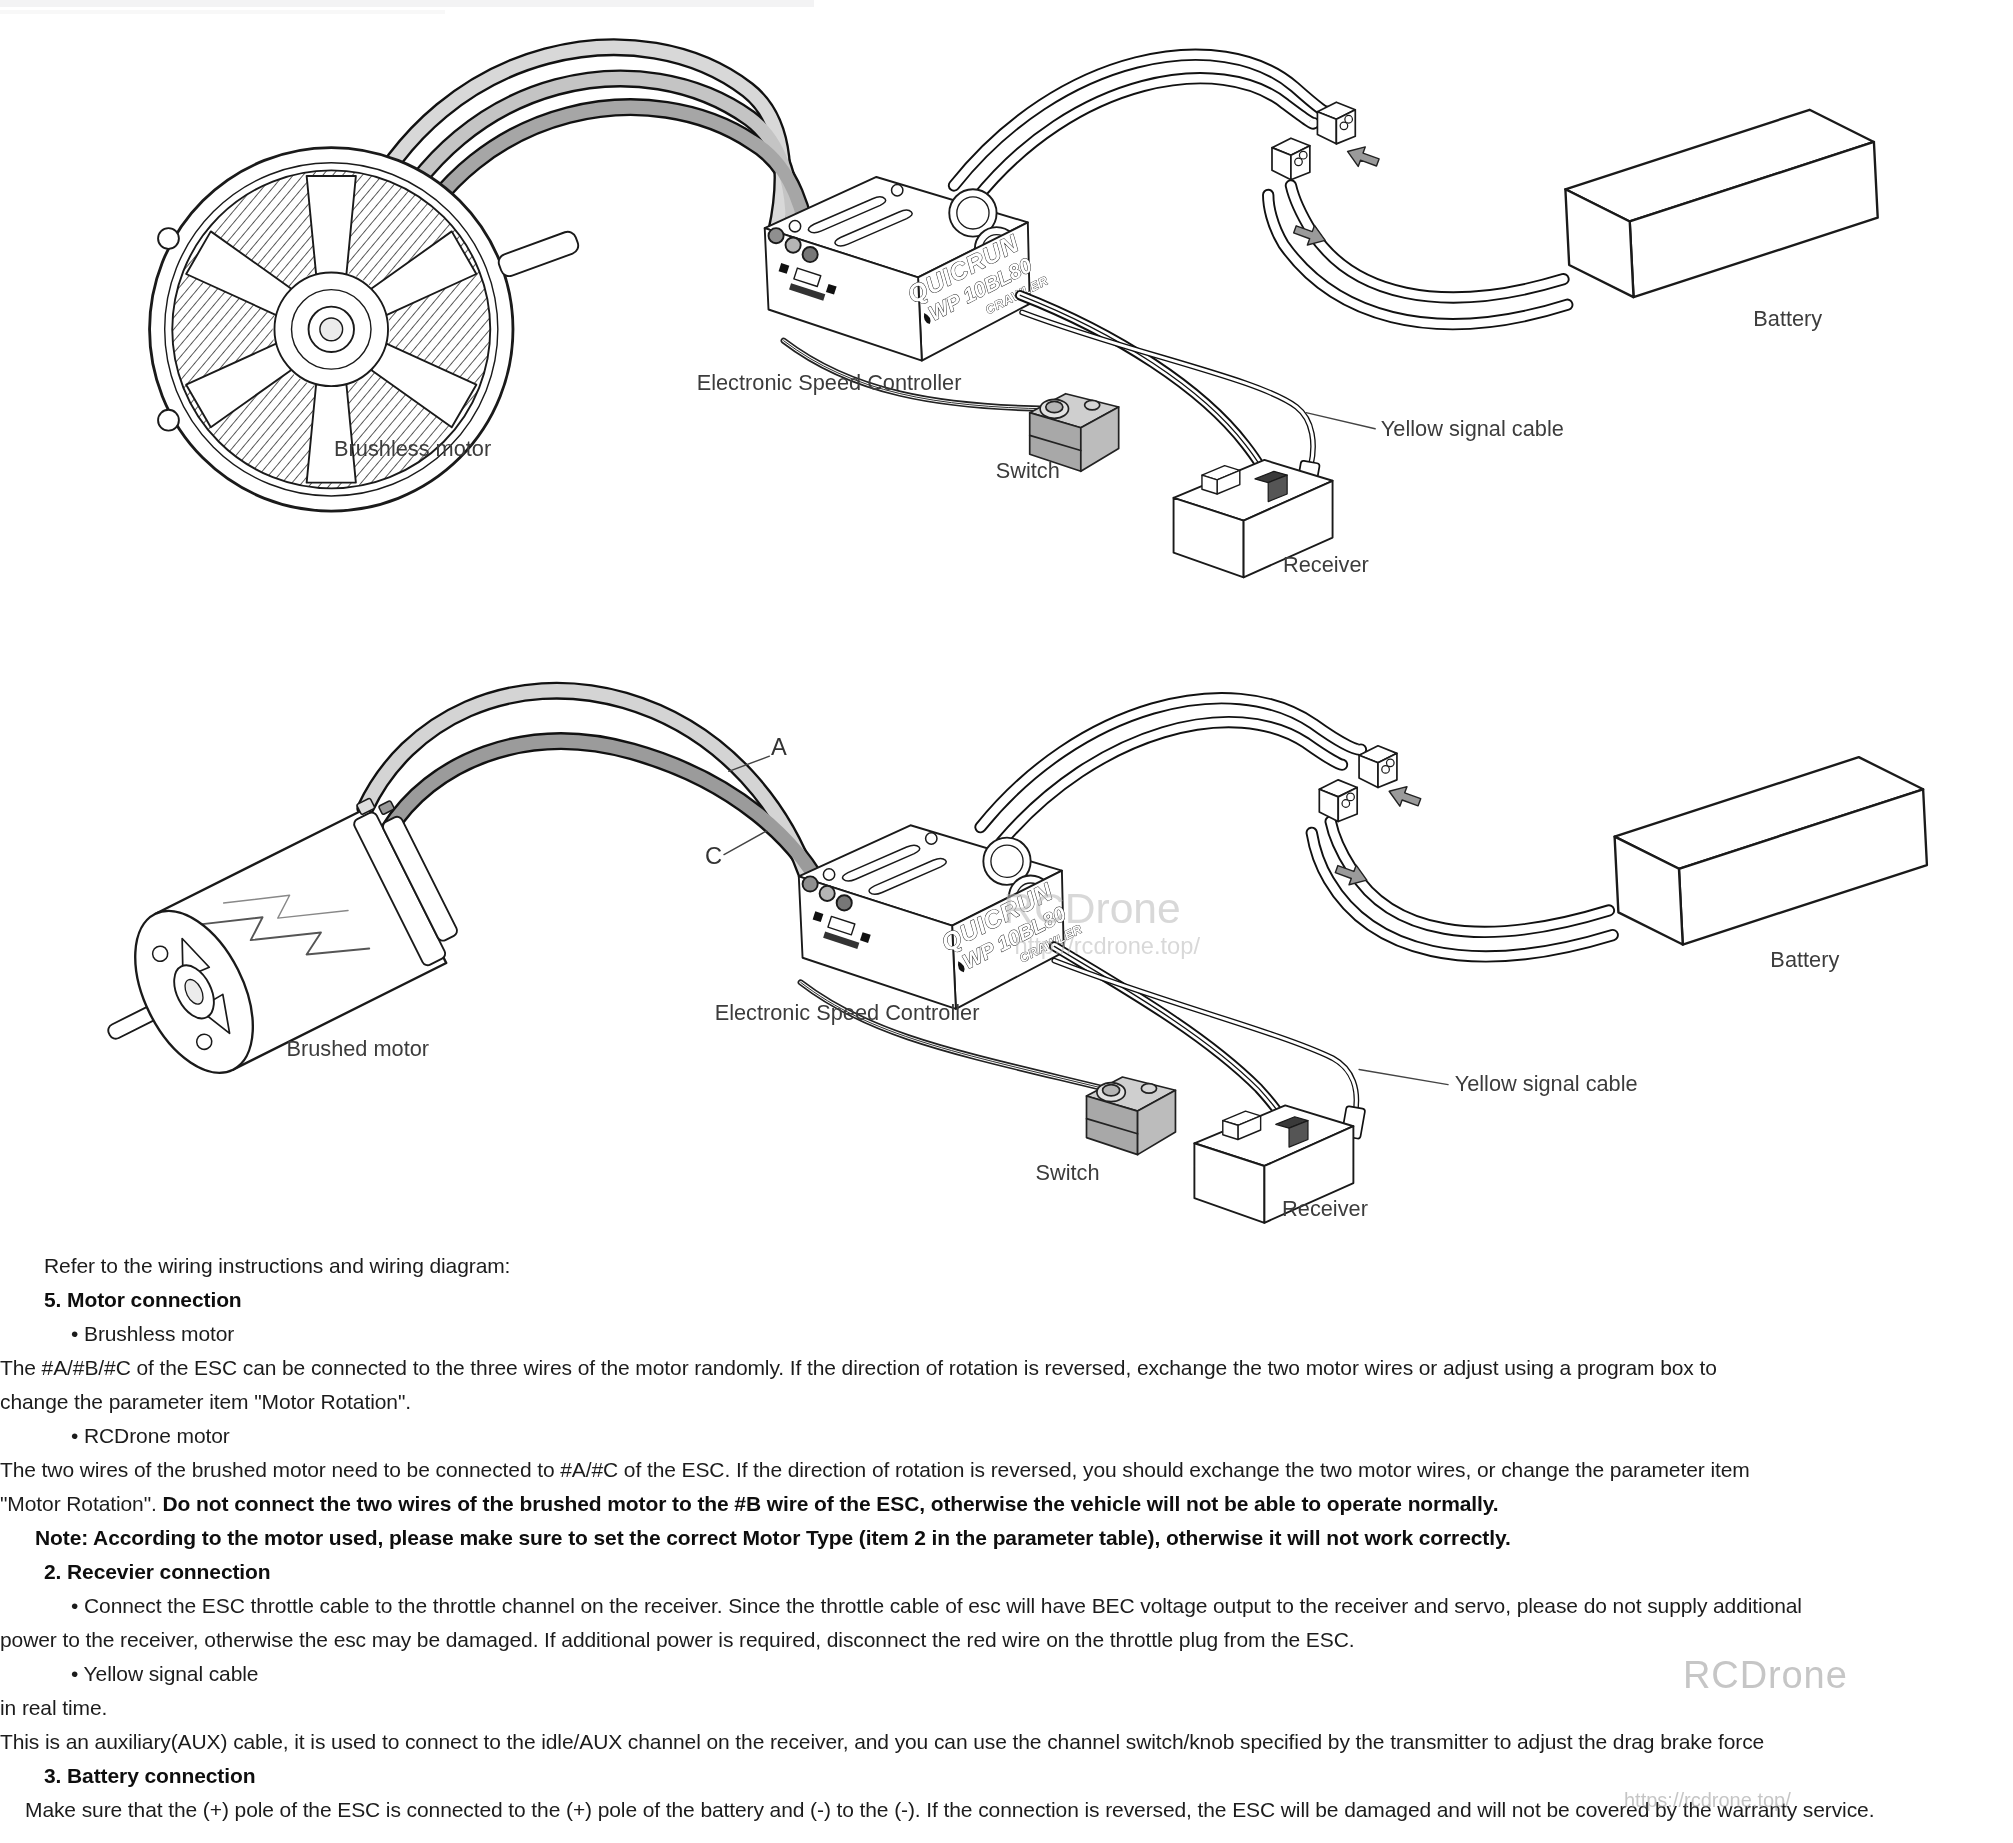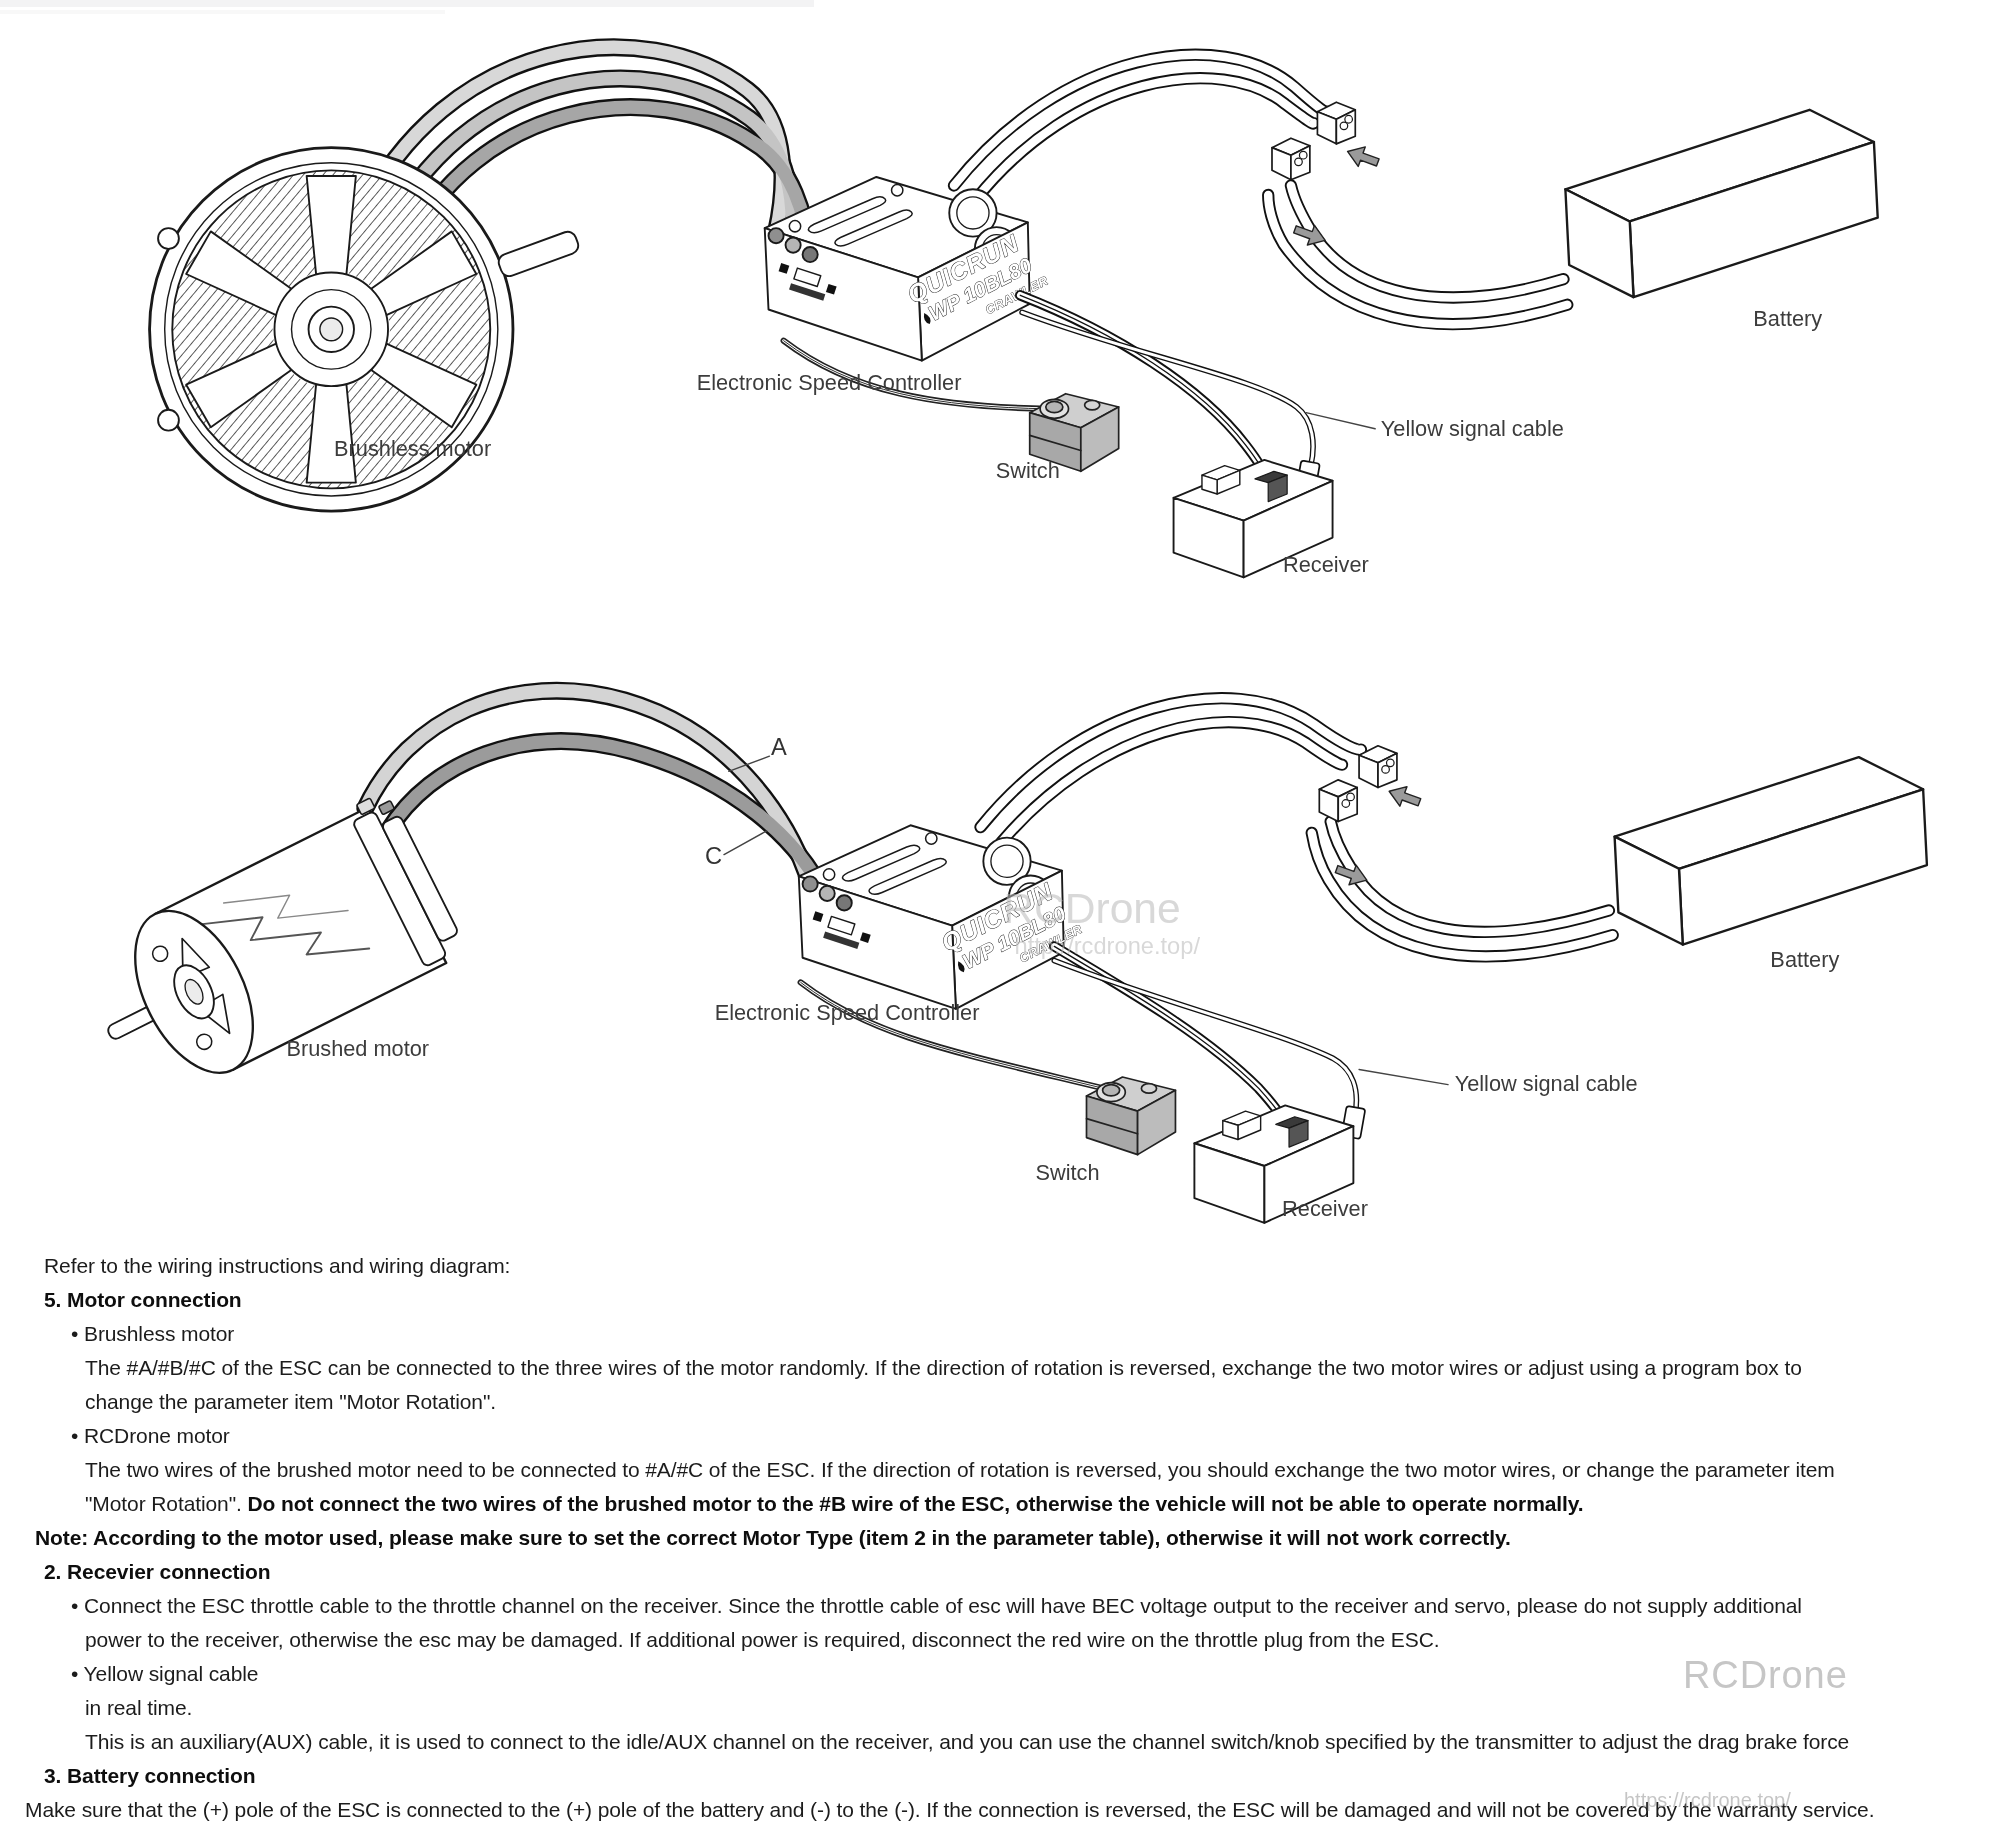--- a/index.html
+++ b/index.html
@@ -6,21 +6,21 @@
   .page{position:relative;width:2014px;height:1843px;background:#ffffff;overflow:hidden;
         font-family:"Liberation Sans", sans-serif;color:#222;}
   .scan-strip{position:absolute;background:#f3f3f4;}
   svg text{font-family:"Liberation Sans", sans-serif;}
   .lbl{font-size:23px;fill:#3c3c3c;}
   .instr{position:absolute;left:0;top:1249px;width:1613px;white-space:nowrap;
          font-size:21px;line-height:34px;color:#1c1c1c;letter-spacing:-0.1px;}
   .instr p{margin:0;}
   .b{font-weight:bold;color:#0e0e0e;}
   .l0{padding-left:44px}.ln{padding-left:35px}.l1{padding-left:71px}
-  .l2{padding-left:85px}.l3{padding-left:25px}
+  .l2{}.l3{padding-left:25px}
   .wm-name{position:absolute;left:1683px;top:1654px;font-size:38px;color:#c6c6c6;
            letter-spacing:0.9px;}
   .wm-url{position:absolute;left:1624px;top:1789px;font-size:20px;color:rgba(150,150,150,0.55);}
 </style>
 </head>
 <body>
 
 <div class="page">
   <div class="scan-strip" style="left:0;top:0;width:814px;height:6.6px;"></div>
   <div class="scan-strip" style="left:0;top:9.5px;width:445px;height:4.7px;opacity:.6;"></div>

